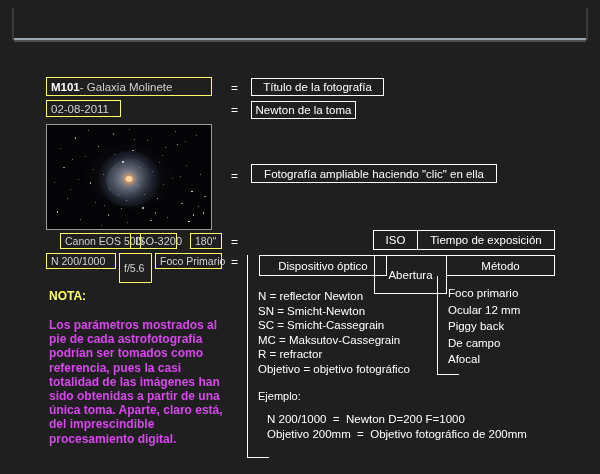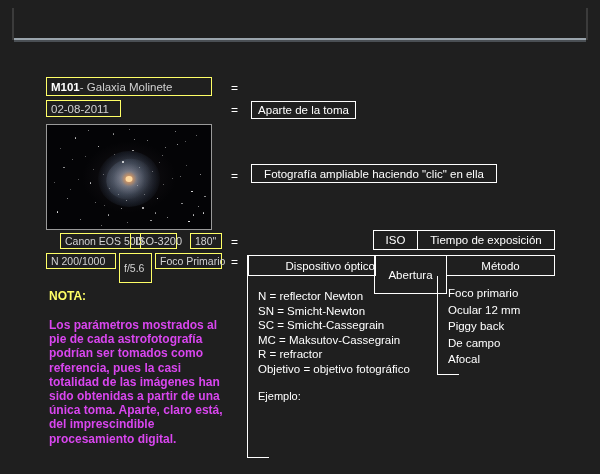--- a/index.html
+++ b/index.html
@@ -220,35 +220,38 @@
   <div class="ybox" style="left:155px;top:253px;width:67px;height:16px;font-size:10.5px;">
     <span>Foco Primario</span>
   </div>
 
   <div class="eq" style="left:231px;top:82px;">=</div>
   <div class="eq" style="left:231px;top:104px;">=</div>
   <div class="eq" style="left:231px;top:170px;">=</div>
   <div class="eq" style="left:231px;top:236px;">=</div>
   <div class="eq" style="left:231px;top:256px;">=</div>
 
+  <div class="wbox" style="left:251px;top:78px;width:133px;height:18px;">
+    <span>Título de la fotografía</span>
+  </div>
   <div class="wbox" style="left:251px;top:101px;width:105px;height:18px;">
-    <span>Aparte de la toma</span>
+    <span>Newton de la toma</span>
   </div>
   <div class="wbox" style="left:251px;top:164px;width:246px;height:19px;">
     <span>Fotografía ampliable haciendo "clic" en ella</span>
   </div>
 
   <div class="wbox" style="left:373px;top:230px;width:45px;height:20px;">
     <span>ISO</span>
   </div>
   <div class="wbox" style="left:417px;top:230px;width:138px;height:20px;">
     <span>Tiempo de exposición</span>
   </div>
 
-  <div class="wbox" style="left:248px;top:255px;width:128px;height:21px;justify-content:flex-end;">
+  <div class="wbox" style="left:259px;top:255px;width:128px;height:21px;">
     <span>Dispositivo óptico</span>
   </div>
   <div class="wbox" style="left:374px;top:255px;width:73px;height:39px;">
     <span>Abertura</span>
   </div>
   <div class="wbox" style="left:446px;top:255px;width:109px;height:21px;">
     <span>Método</span>
   </div>
 
   <div class="tbl-outerL"></div>
@@ -262,17 +265,19 @@
 MC = Maksutov-Cassegrain
 R = refractor
 Objetivo = objetivo fotográfico</div>
   <div class="lst lst-method">Foco primario
 Ocular 12 mm
 Piggy back
 De campo
 Afocal</div>
 
   <div class="ej-title">Ejemplo:</div>
+  <div class="ej-body">N 200/1000  =  Newton D=200 F=1000
+Objetivo 200mm  =  Objetivo fotográfico de 200mm</div>
 
   <div class="nota-title">NOTA:</div>
   <div class="nota-body">Los parámetros mostrados al pie de cada astrofotografía podrían ser tomados como referencia, pues la casi totalidad de las imágenes han sido obtenidas a partir de una única toma. Aparte, claro está, del imprescindible procesamiento digital.</div>
 
 </div>
 
 </body></html>

